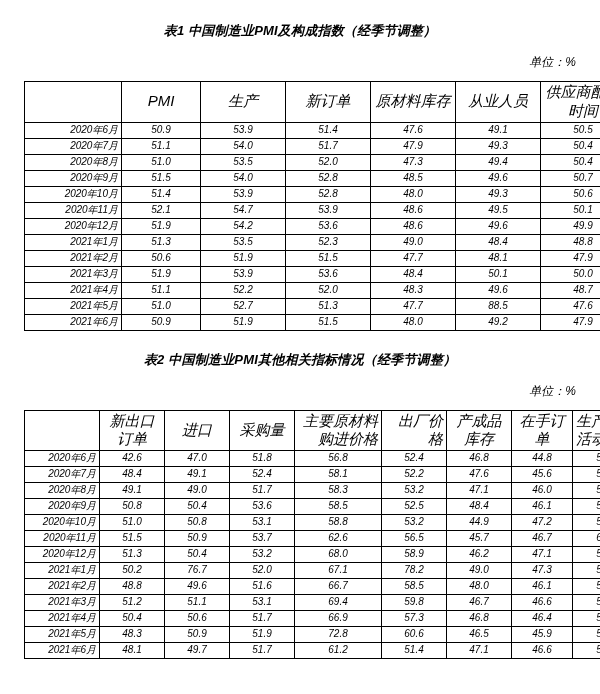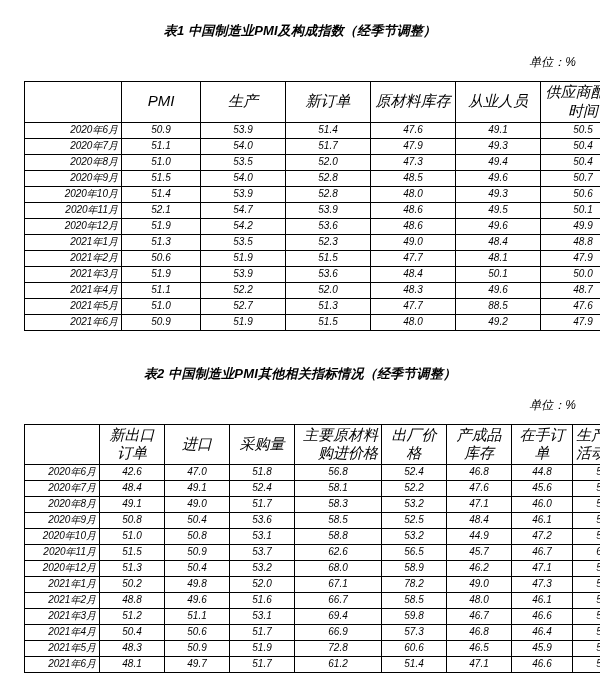--- a/index.html
+++ b/index.html
@@ -72,35 +72,35 @@
   .t1 .c3 { width: 78px; }
   .t1 .c4 { width: 78px; }
   .t1 .c5 { width: 78px; }
   .t1 .c6 { width: 78px; }
 
   .t2 .c0 { width: 68px; }
   .t2 .c1 { width: 58px; }
   .t2 .c2 { width: 58px; }
   .t2 .c3 { width: 58px; }
   .t2 .c4 { width: 80px; text-align: right; }
-  .t2 .c5 { width: 58px; }
+  .t2 .c5 { width: 58px; text-align: right; }
   .t2 .c6 { width: 58px; }
   .t2 .c7 { width: 54px; }
   .t2 .c8 { width: 60px; }
 
   .corner-blank {
     border-top: 1px solid #000 !important;
     border-left: 1px solid #000 !important;
   }
   .gap-a { height: 22px; }
   .gap-b { height: 14px; }
   .gap-c { height: 10px; }
   .gap-d { height: 18px; }
   .gap-e { height: 10px; }
-  .sec2-title { margin-top: 16px; }
+  .sec2-title { margin-top: 2px; }
 </style>
 </head>
 <body>
 
 <div class="page">
 
   <div class="gap-a"></div>
 
   <h1 class="table-title">表1 中国制造业PMI及构成指数（经季节调整）</h1>
 
@@ -344,21 +344,21 @@
           <td class="num">53.2</td>
           <td class="num">68.0</td>
           <td class="num">58.9</td>
           <td class="num">46.2</td>
           <td class="num">47.1</td>
           <td class="num">59.8</td>
         </tr>
         <tr>
           <td class="rowhead">2021年1月</td>
           <td class="num">50.2</td>
-          <td class="num">49.8</td>
+          <td class="num">76.7</td>
           <td class="num">52.0</td>
           <td class="num">67.1</td>
           <td class="num">78.2</td>
           <td class="num">49.0</td>
           <td class="num">47.3</td>
           <td class="num">57.9</td>
         </tr>
         <tr>
           <td class="rowhead">2021年2月</td>
           <td class="num">48.8</td>

